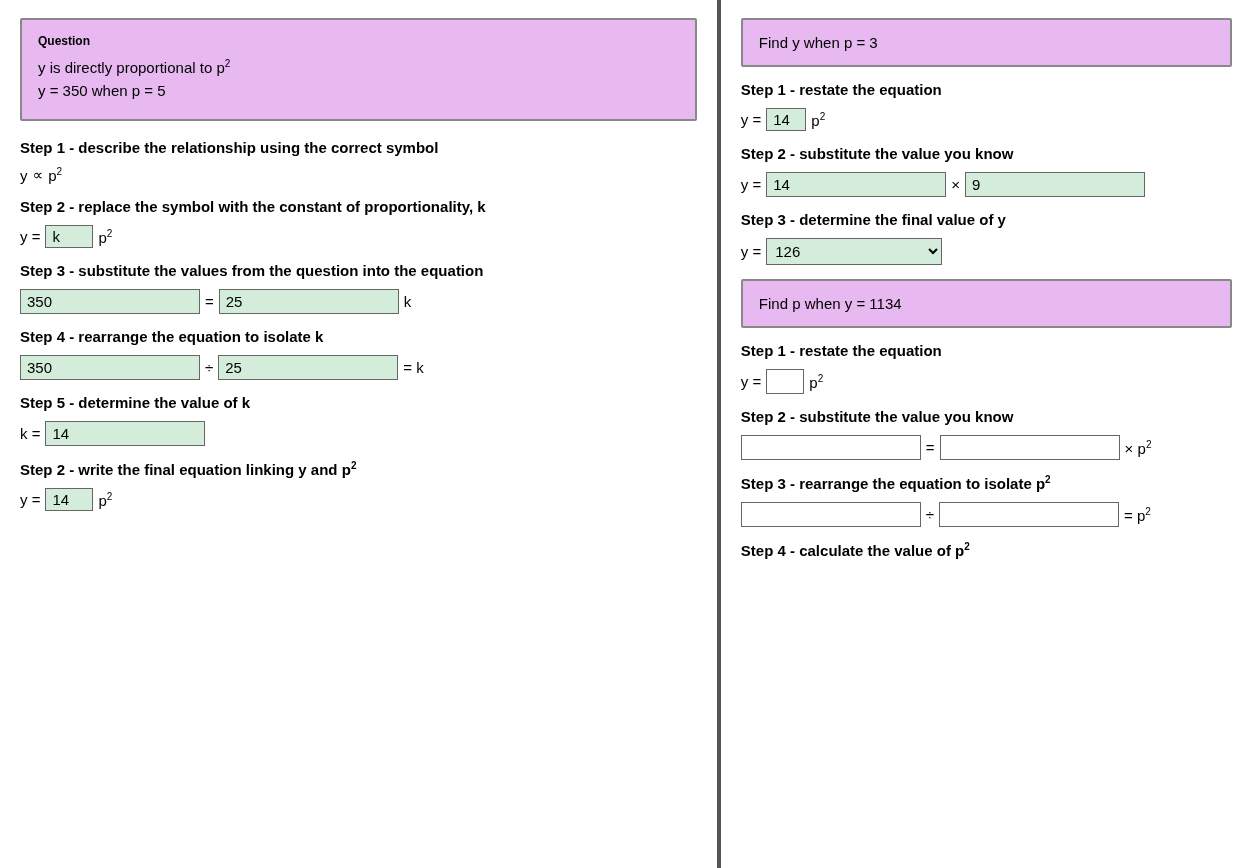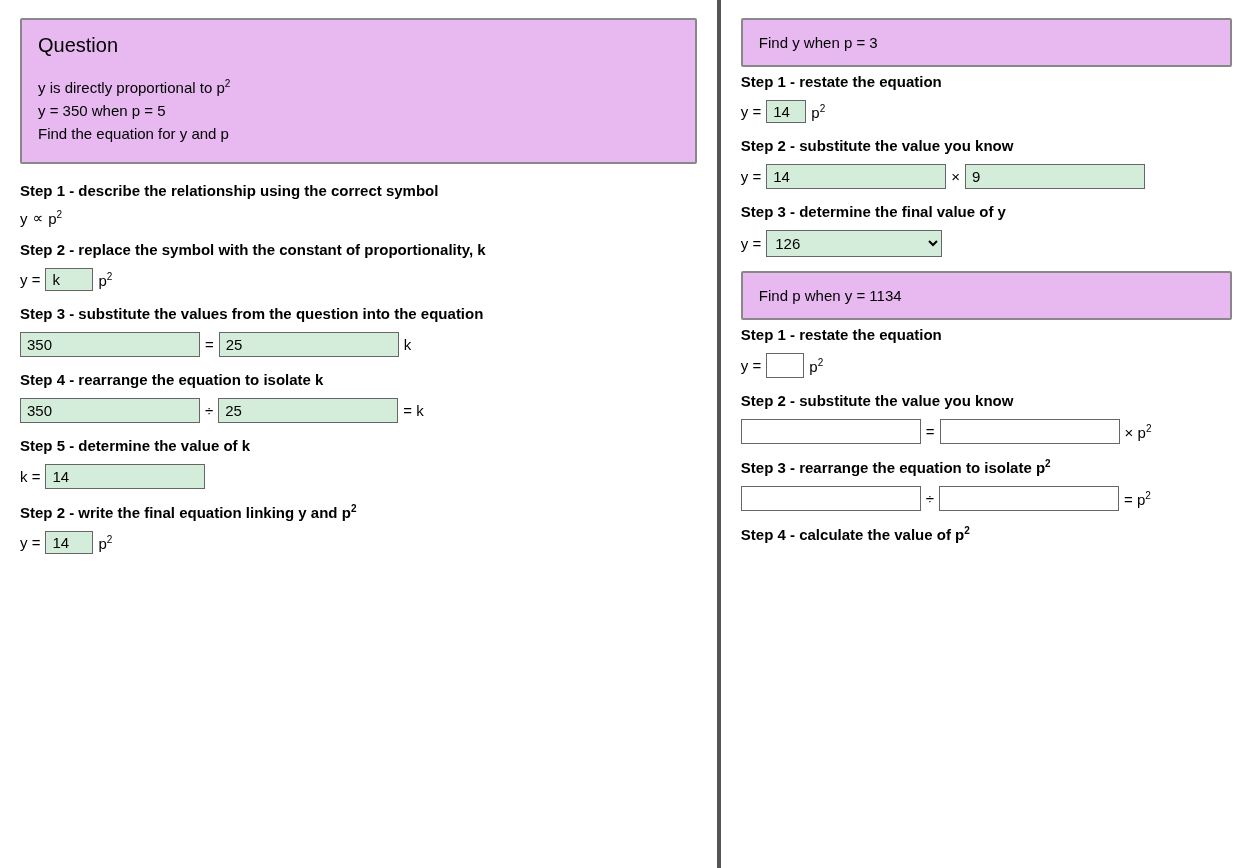--- a/index.html
+++ b/index.html
@@ -24,23 +24,23 @@
       padding: 18px 20px;
     }
     .question-box {
       border: 2px solid #888;
       background: #e8b8f0;
       padding: 14px 16px;
       margin-bottom: 18px;
       border-radius: 2px;
     }
     .question-box .q-title {
-      font-weight: normal;
-      font-size: 20px;
-      margin-bottom: 21px;
+      font-weight: bold;
+      font-size: 12px;
+      margin-bottom: 10px;
     }
     .question-box p {
       margin-bottom: 6px;
       font-size: 15px;
     }
     .step-heading {
       font-weight: bold;
       font-size: 15px;
       margin-bottom: 10px;
       margin-top: 4px;
@@ -84,21 +84,21 @@
       border: 1px solid #666;
       padding: 3px 4px;
       width: 176px;
       font-size: 15px;
     }
     sup { font-size: 10px; vertical-align: super; }
     .find-box {
       border: 2px solid #888;
       background: #e8b8f0;
       padding: 14px 16px;
-      margin-bottom: 6px;
+      margin-bottom: 14px;
       border-radius: 2px;
       font-size: 15px;
     }
     .step-section {
       margin-bottom: 12px;
     }
     .math-line {
       display: flex;
       align-items: center;
       gap: 5px;
@@ -112,21 +112,20 @@
 <div class="container">
 
   <div class="left-panel">
 
     <div class="question-box">
       <div class="q-title">Question</div>
       <p>
         <span>y is directly proportional to p</span><sup>2</sup>
       </p>
       <p>y = 350 when p = 5</p>
-      <p>Find the equation for y and p</p>
     </div>
 
     <div class="step-section">
       <div class="step-heading">Step 1 - describe the relationship using the correct symbol</div>
       <div class="math-line">
         <span>y</span>
         <span>∝</span>
         <span><span>p</span><sup>2</sup></span>
       </div>
     </div>

